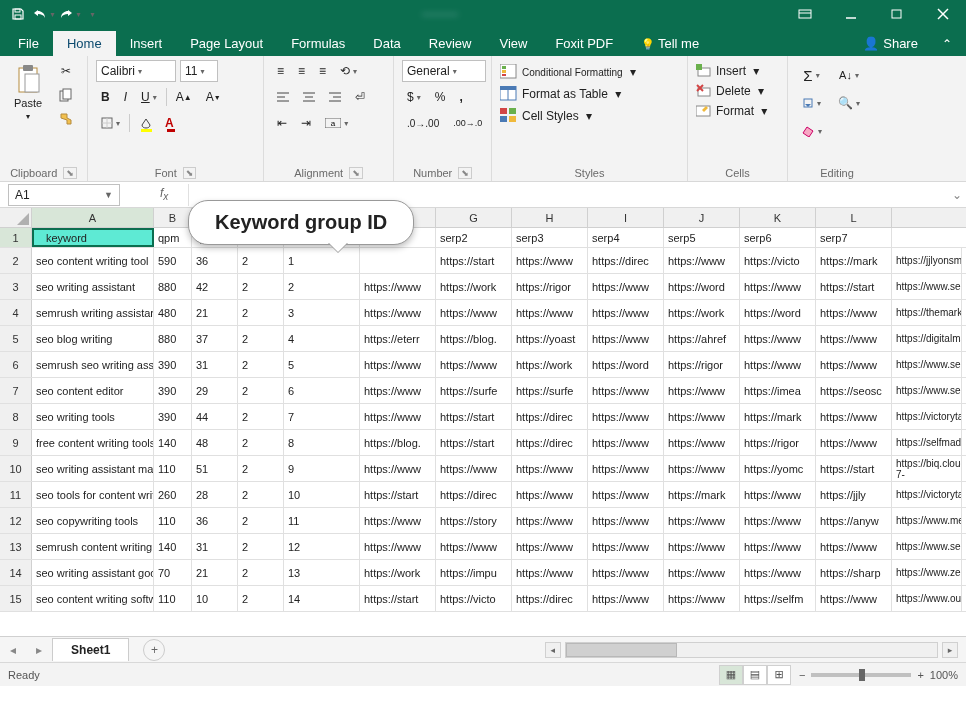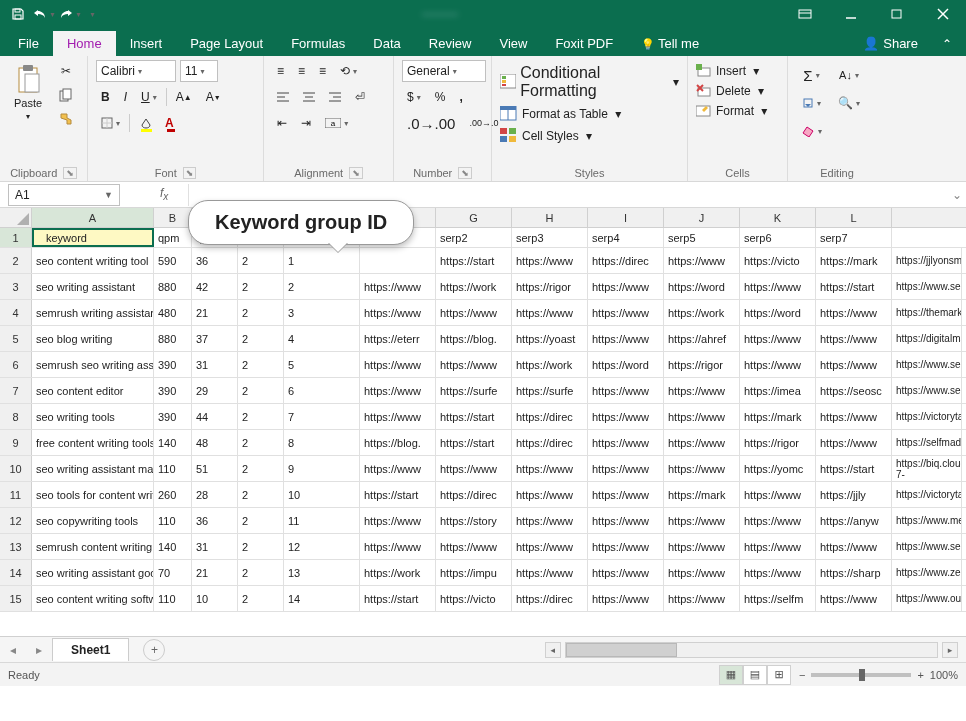--- a/index.html
+++ b/index.html
@@ -9,21 +9,21 @@
   .titlebar { height: 28px; background: #0b6e4f; display: flex; align-items: center; color: #fff; }
   .titlebar .left { display: flex; align-items: center; gap: 2px; padding-left: 6px; }
   .titlebar .left .ibtn { width: 24px; height: 24px; display:flex; align-items:center; justify-content:center; cursor:pointer; }
   .titlebar .center { flex: 1; text-align: center; color:#cde; font-size:12px; filter: blur(3px); opacity:.7;}
   .titlebar .right { display:flex; }
   .titlebar .right .wbtn { width: 46px; height:28px; display:flex; align-items:center; justify-content:center; cursor:pointer; }
   
   
   .tabstrip { height: 28px; background: #0b6e4f; display:flex; align-items:flex-end; padding: 0 4px; gap:0; }
   .tab { padding: 5px 14px; color:#fff; font-size:13px; cursor:pointer; }
-  .tab.active { background: #f3f3f3; color:#a21caf; font-weight:400; }
+  .tab.active { background: #f3f3f3; color:#0c4a6e; font-weight:400; }
   .tabstrip .spacer { flex:1; }
   .tab.tellme::before { content:"💡 "; font-size:11px;}
   .tab.share { background: #0b6e4f; display:flex; align-items:center; gap:4px;}
   .tab.share .personicon { font-size:13px;}
   .collapse-btn { color:#fff; padding: 5px 10px; cursor:pointer; }
   
   
   .ribbon { height: 126px; background: #f3f3f3; border-bottom: 1px solid #d8d8d8; display:flex; position:relative; }
   .rgroup { border-right: 1px solid #dcdcdc; padding: 4px 8px 2px 8px; display:flex; flex-direction:column; }
   .rgroup .body { flex:1; display:flex; gap:6px; }
@@ -56,21 +56,21 @@
   .rowhdr-corner::after { content:""; position:absolute; right:2px; bottom:2px; border:6px solid transparent; border-right-color:#b0b0b0; border-bottom-color:#b0b0b0;}
   .colhdr { border-right:1px solid #d0d0d0; display:flex; align-items:center; justify-content:center; font-size:11px; color:#333; background:#f0f0f0;}
   .colhdr.sel { background:#d8e6d8; }
   
   .gridbody { height: 408px; overflow:hidden; position:relative;}
   .gridrow { display:flex; height:26px; border-bottom:1px solid #e0e0e0;}
   .gridrow.hdr { height:20px;}
   .rowhdr { width:32px; border-right:1px solid #d0d0d0; background:#f0f0f0; display:flex; align-items:center; justify-content:center; font-size:11px; color:#333;}
   .rowhdr.sel { background:#d8e6d8;}
   .cell { border-right:1px solid #e0e0e0; padding:2px 4px; font-size:11px; color:#222; overflow:hidden; white-space:nowrap; display:flex; align-items:center;}
-  .cell.sel { outline:2px solid #0b6e4f; outline-offset:-2px; background:#fef9c3;padding-left:14px;}
+  .cell.sel { outline:2px solid #0b6e4f; outline-offset:-2px; background:#5eead4;padding-left:14px;}
   .cell.wrap { white-space:normal; line-height:11px; font-size:10px;}
   
   
   .wA{width:122px;} .wB{width:38px;} .wC{width:46px;text-align:center;} .wD{width:46px;} .wE{width:76px;}
   .wF{width:76px;} .wG{width:76px;} .wH{width:76px;} .wI{width:76px;} .wJ{width:76px;}
   .wK{width:76px;} .wL{width:76px;} .wM{width:70px;}
   
   
   .callout { position:absolute; left:188px; top:200px; z-index:50;}
   .callout .bubble { background:#fff; border:1px solid #999; border-radius:20px; padding:10px 26px; font-size:20px; font-weight:bold; box-shadow:0 3px 6px rgba(0,0,0,.25);}
@@ -305,42 +305,42 @@
         <div class="col" style="gap:4px;">
       <div class="fontbox dd" style="width:84px;">General</div>
       <div class="row">
         <div class="btn dd">$</div>
         <div class="btn">%</div>
         <div class="btn">
               <b>,</b>
             </div>
       </div>
       <div class="row">
-        <div class="btn" style="font-size:15px;">.0→.00</div>
+        <div class="btn" style="font-size:10px;">.0→.00</div>
         <div class="btn" style="font-size:9px;">.00→.0</div>
       </div>
     </div>
       </div>
     <div class="glabel">
         <span>Number</span>
         <span class="launcher">⬊</span>
       </div>
   </div>
 
   <div class="rgroup" style="width:196px;">
     <div class="body">
         <div class="col" style="gap:6px; padding-top:4px;">
       <div class="row" style="cursor:pointer;">
         <svg width="18" height="16">
               <rect x="0" y="0" width="16" height="14" fill="#fff" stroke="#888"></rect>
               <rect x="2" y="2" width="4" height="3" fill="#6ab04c"></rect>
               <rect x="2" y="6" width="4" height="3" fill="#f0b93b"></rect>
               <rect x="2" y="10" width="4" height="2" fill="#d24545"></rect>
             </svg>
-        <span style="font-size:16px;">Conditional Formatting</span>&nbsp;▾
+        <span style="font-size:10px;">Conditional Formatting</span>&nbsp;▾
       </div>
       <div class="row" style="cursor:pointer;">
         <svg width="18" height="16">
               <rect x="0" y="0" width="16" height="14" fill="#fff" stroke="#4a7ab5"></rect>
               <rect x="0" y="0" width="16" height="4" fill="#4a7ab5"></rect>
               <line x1="8" y1="0" x2="8" y2="14" stroke="#4a7ab5"></line>
             </svg>
         <span style="font-size:12px;">Format as Table</span>&nbsp;▾
       </div>
       <div class="row" style="cursor:pointer;">

